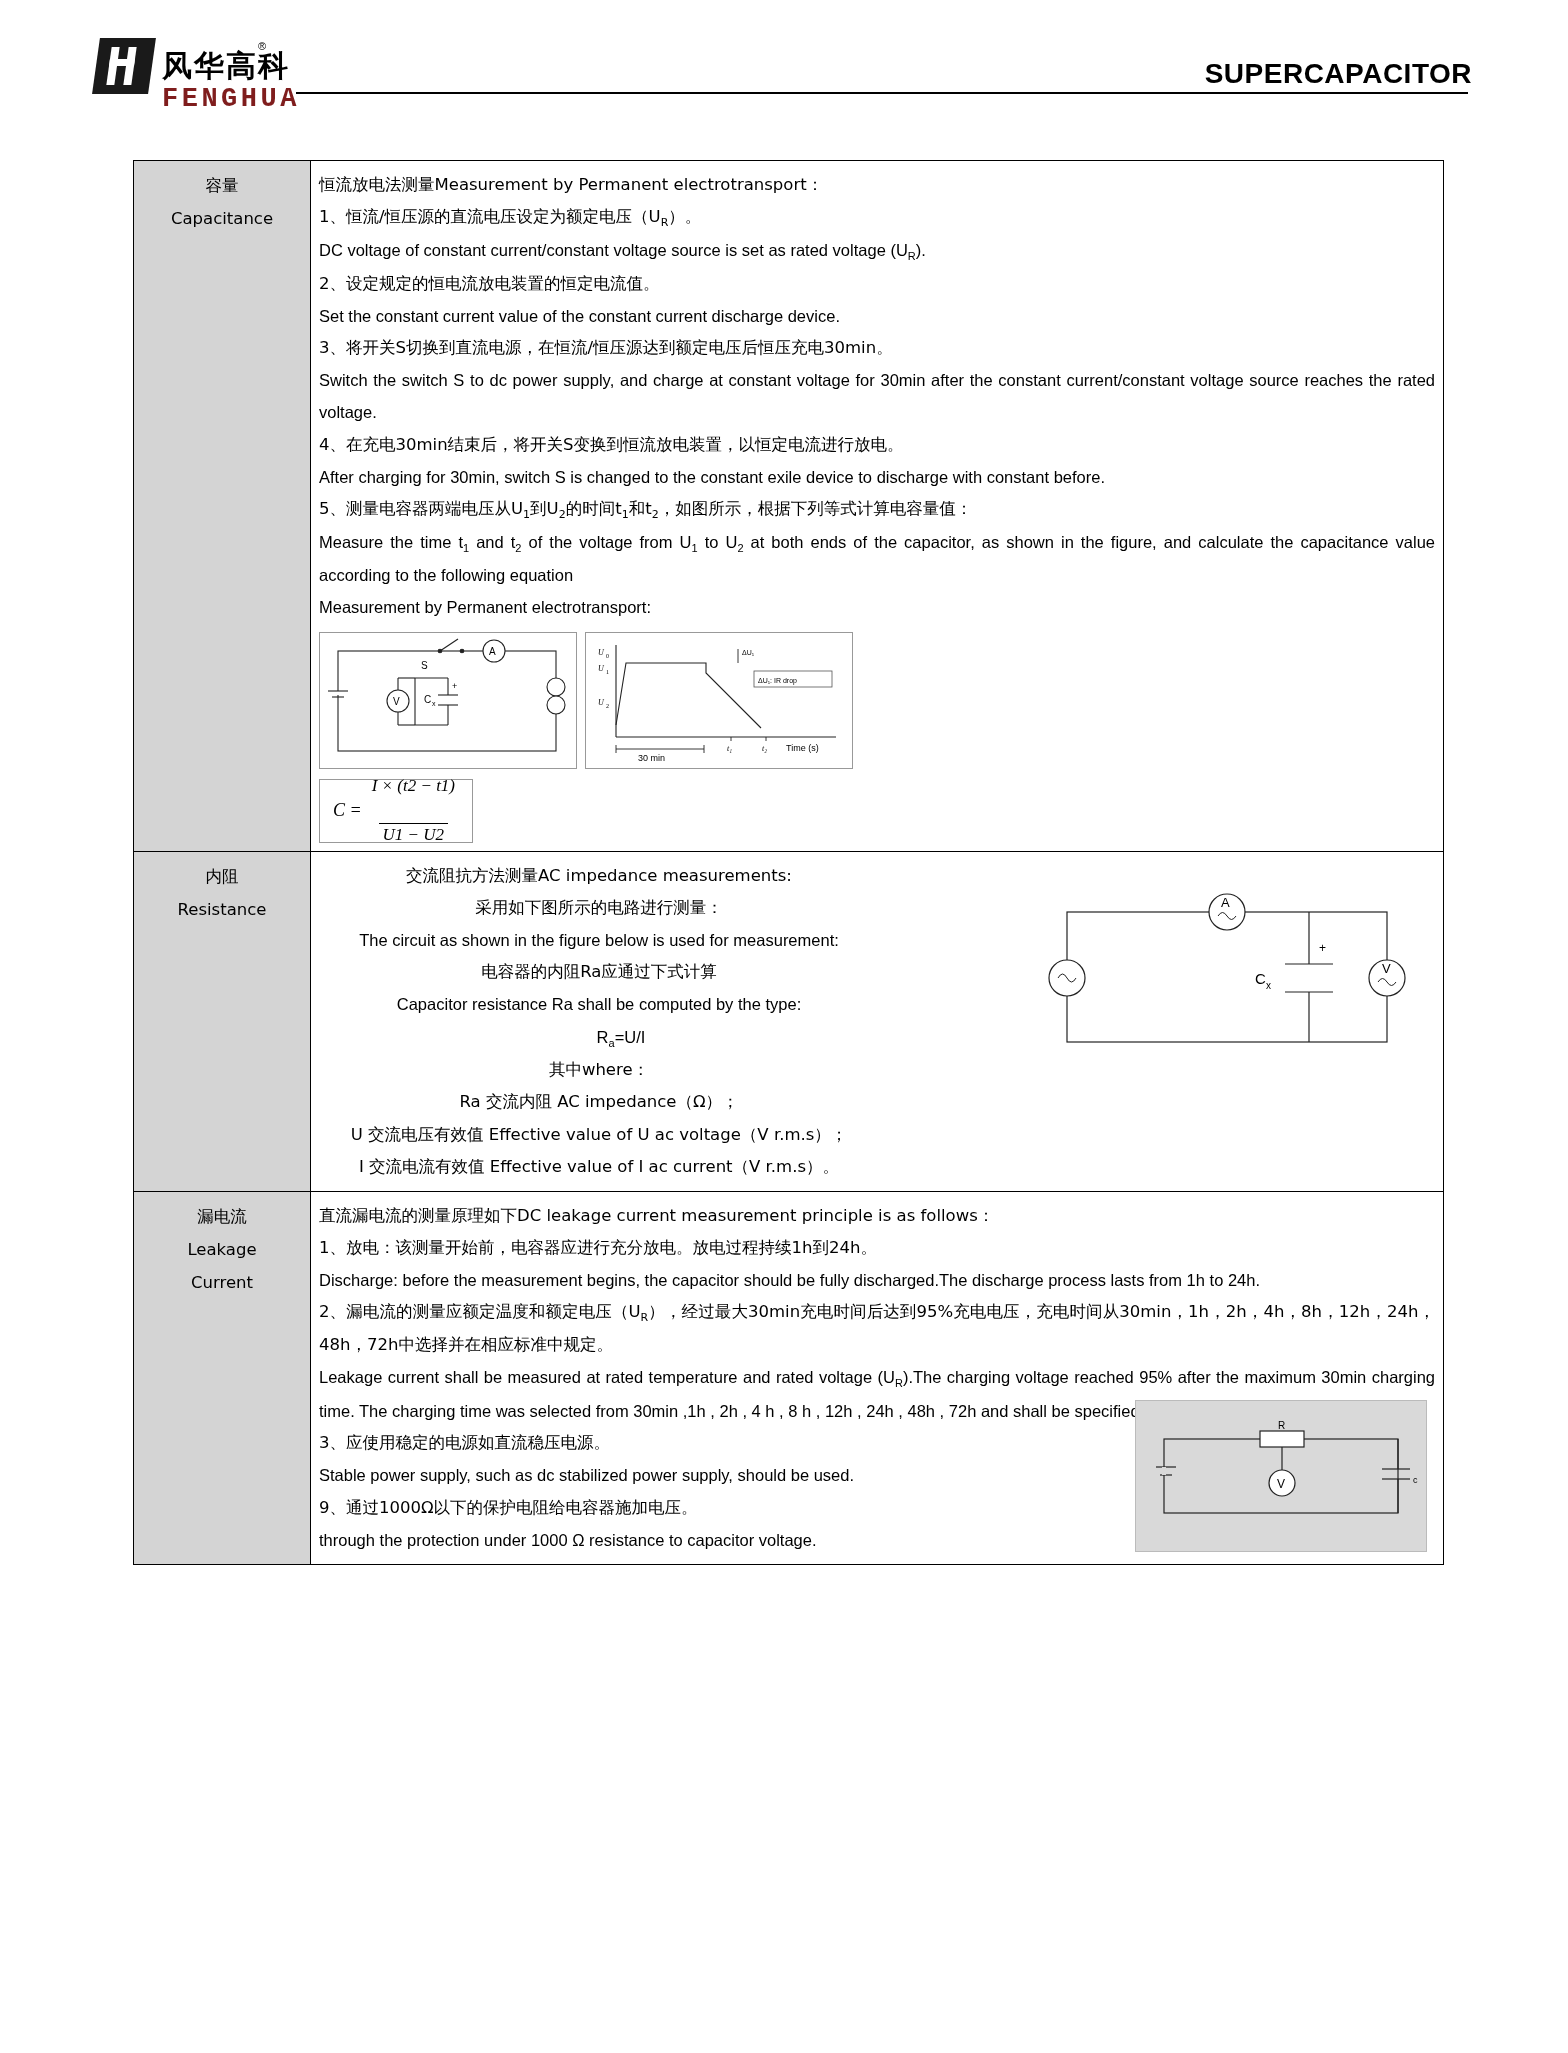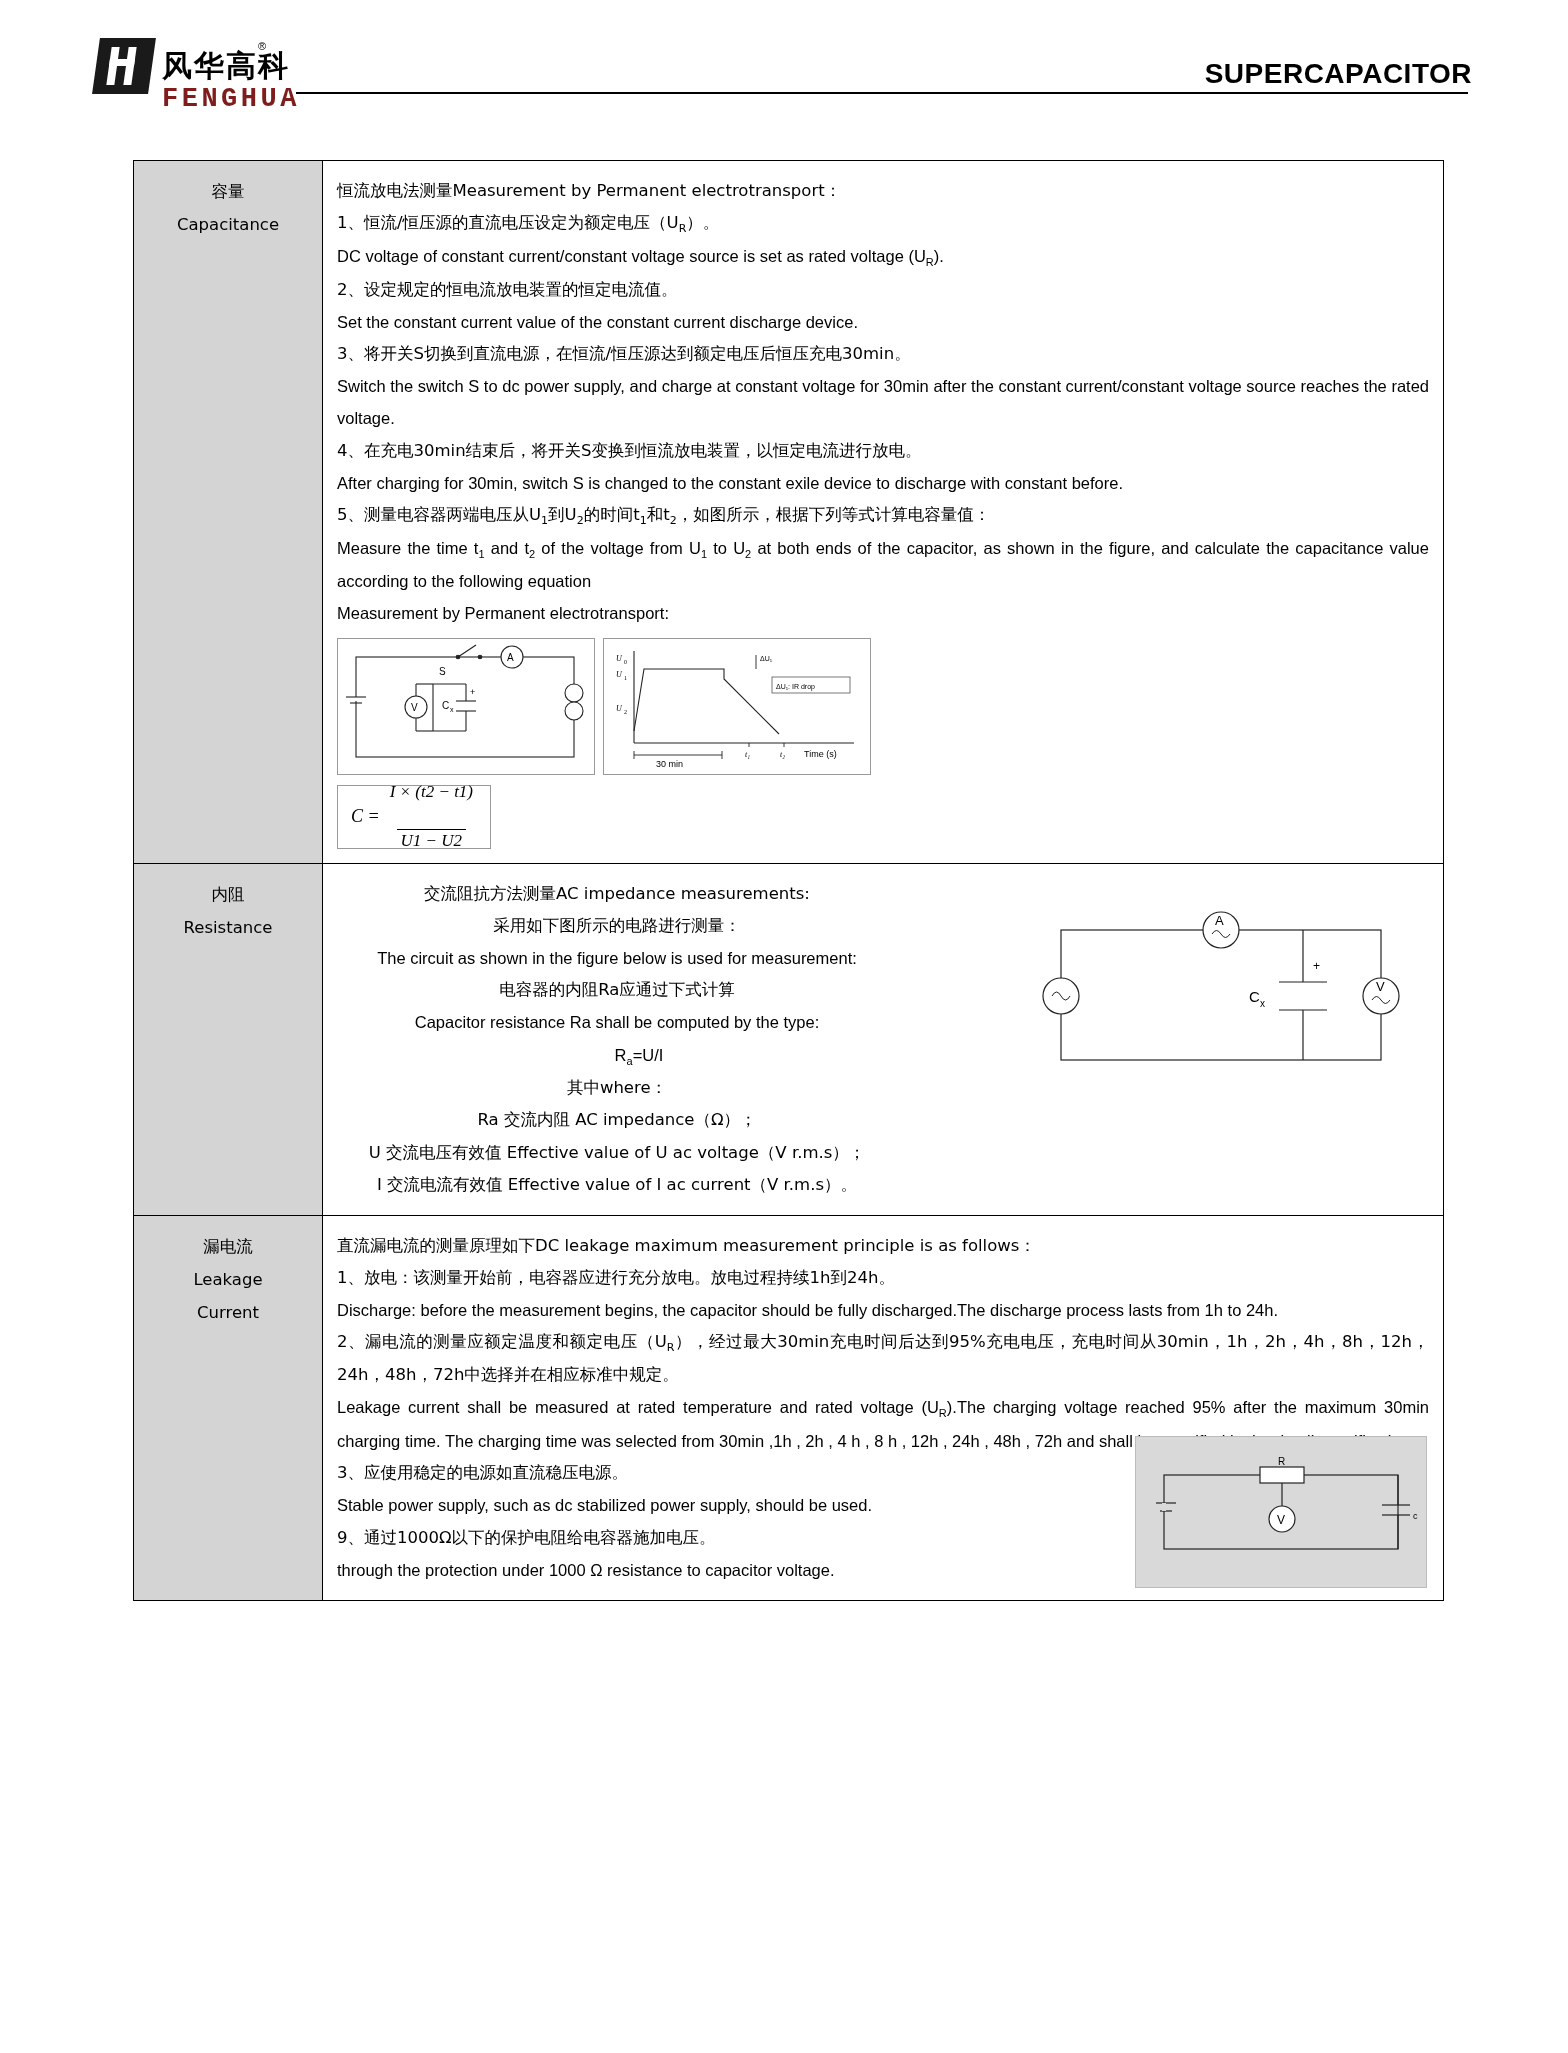--- a/index.html
+++ b/index.html
@@ -122,21 +122,21 @@
     position: absolute;
     left: 133px;
     top: 160px;
     width: 1311px;
     border-collapse: collapse;
     table-layout: fixed;
   }
   table.main td {
     border: 1px solid #000;
     vertical-align: top;
-    padding: 14px;
+    padding: 8px;
   }
   td.label {
     width: 160px;
     background: #d4d4d4;
     text-align: center;
     vertical-align: middle;
     font-family: "DejaVu Sans", sans-serif;
     font-size: 16.5px;
     line-height: 2.0;
     color: #000;
@@ -396,21 +396,21 @@
       </td>
     </tr>
 
     <tr>
       <td class="label">
         <div>漏电流</div>
         <div>Leakage</div>
         <div>Current</div>
       </td>
       <td class="body" style="position:relative;">
-        <div class="ln">直流漏电流的测量原理如下DC leakage maximum measurement principle is as follows：</div>
+        <div class="ln">直流漏电流的测量原理如下DC leakage current measurement principle is as follows：</div>
         <div class="ln">1、放电：该测量开始前，电容器应进行充分放电。放电过程持续1h到24h。</div>
         <div class="ln en just">Discharge: before the measurement begins, the capacitor should be fully discharged.The discharge process lasts from 1h to 24h.</div>
         <div class="ln just">2、漏电流的测量应额定温度和额定电压（U<sub>R</sub>），经过最大30min充电时间后达到95%充电电压，充电时间从30min，1h，2h，4h，8h，12h，24h，48h，72h中选择并在相应标准中规定。</div>
         <div class="ln en just">Leakage current shall be measured at rated temperature and rated voltage (U<sub>R</sub>).The charging voltage reached 95% after the maximum 30min charging time. The charging time was selected from 30min ,1h , 2h , 4 h , 8 h , 12h , 24h , 48h , 72h and shall be specified in the detail specification.</div>
         <div class="ln">3、应使用稳定的电源如直流稳压电源。</div>
         <div class="ln en">Stable power supply, such as dc stabilized power supply, should be used.</div>
         <div class="ln">9、通过1000Ω以下的保护电阻给电容器施加电压。</div>
         <div class="ln en">through the protection under 1000 Ω resistance to capacitor voltage.</div>
 
         <div class="leak-fig">

